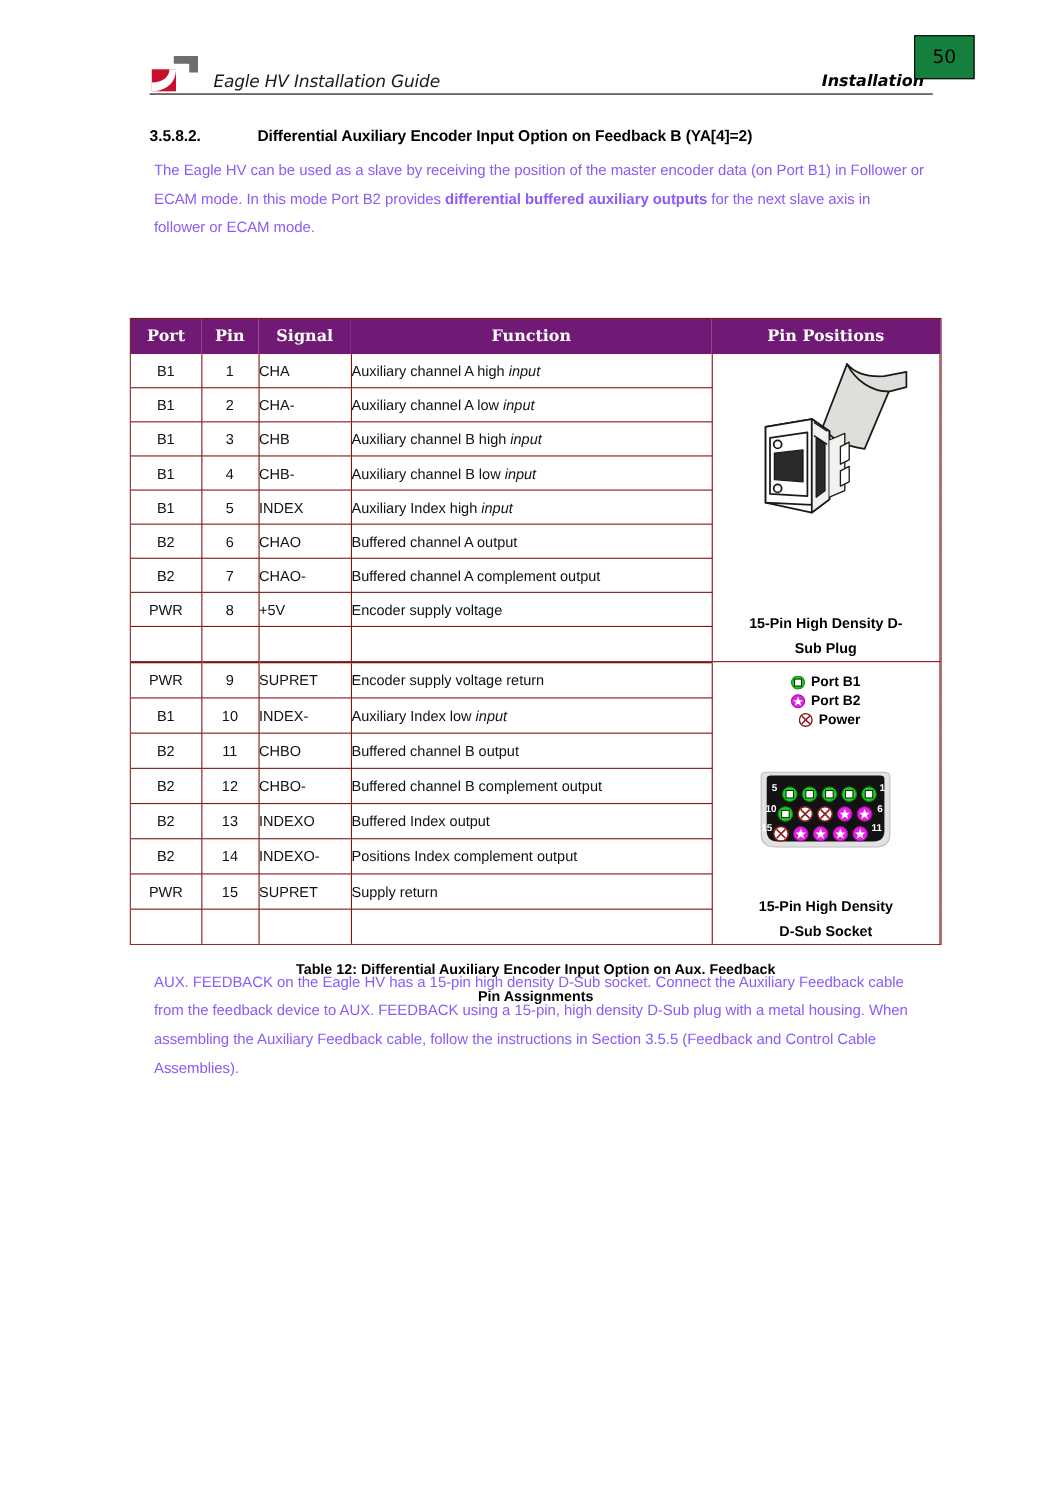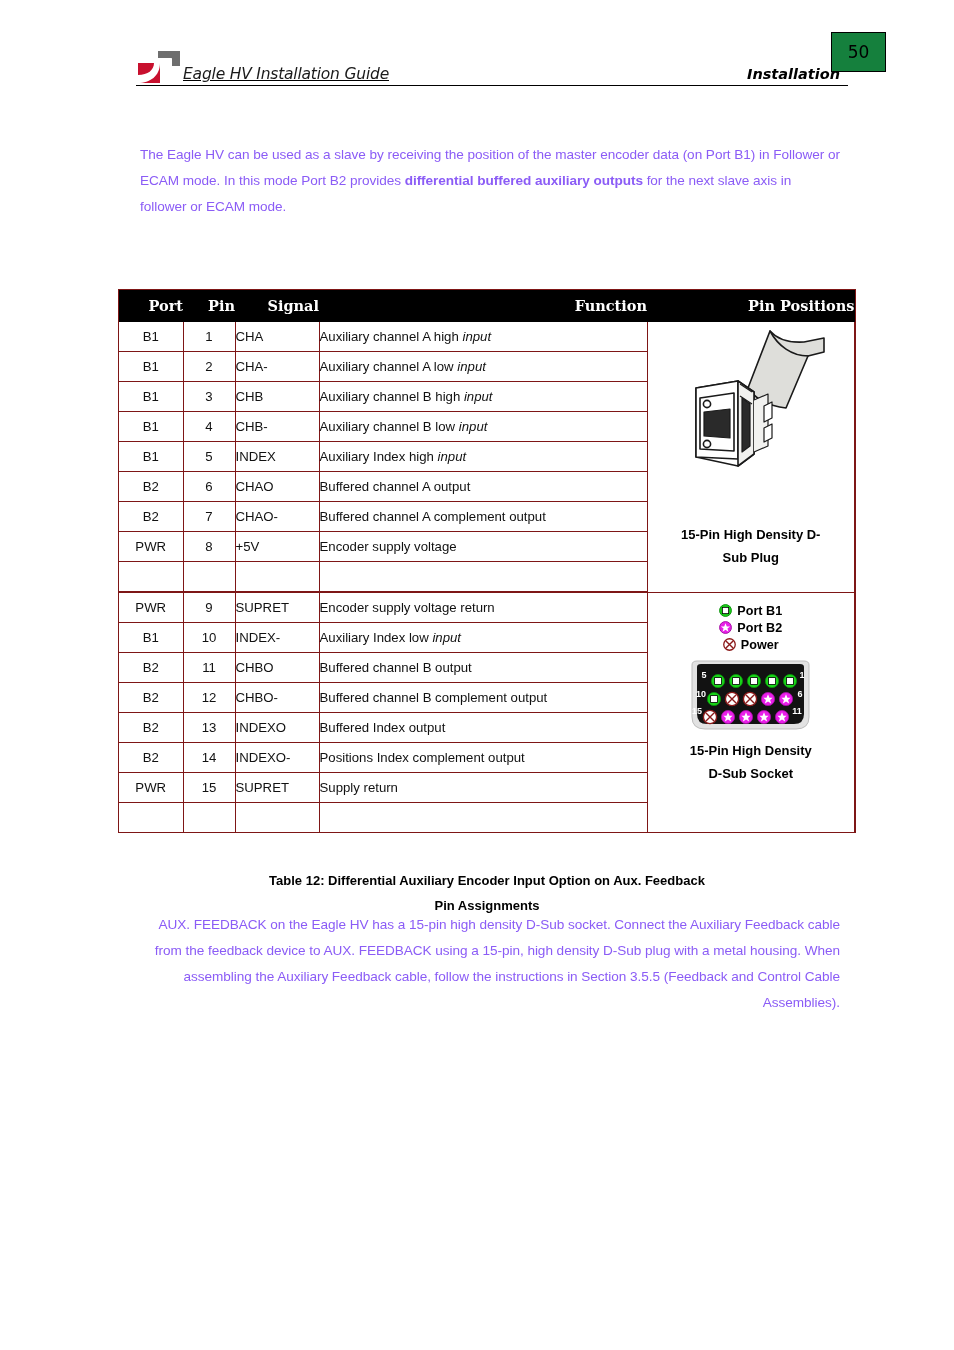--- a/index.html
+++ b/index.html
@@ -36,22 +36,21 @@
     display: flex;
     align-items: flex-end;
     justify-content: space-between;
     height: 38px;
     border-bottom: 1.6px solid #000;
     box-sizing: border-box;
   }
   .header-left {
     display: flex;
     align-items: flex-end;
-    gap: 0;
-    text-decoration: underline;
+    gap: 11px;
   }
   .logo {
     position: relative;
     width: 47px;
     height: 36px;
     flex: 0 0 auto;
   }
   .logo svg { display: block; }
   .guide-title {
     font-family: "DejaVu Sans", sans-serif;
@@ -120,45 +119,45 @@
     left: 140px;
     width: 700px;
     font-size: 13.6px;
     line-height: 26px;
     color: #8b5cf6;
     letter-spacing: -0.05px;
   }
   .para b { font-weight: bold; }
   #para-intro { top: 142px; }
   #para-below  { top: 226px; }
-  #para-tail   { top: 912px; width: 700px; text-align: right; }
+  #para-tail   { top: 880px; width: 700px; }
 
   
   .tbl-wrap {
     position: absolute;
     left: 118px;
     top: 289px;
     width: 738px;
     border: 1.6px solid #7E1616;
     box-sizing: border-box;
     background: #fff;
   }
   table.pins {
     border-collapse: collapse;
     width: 100%;
     table-layout: fixed;
   }
   table.pins th {
-    background: #000000;
+    background: #701a75;
     color: #ffffff;
     font-family: "DejaVu Serif", serif;
     font-weight: bold;
     font-size: 14.5px;
     padding: 7px 0 8px 0;
-    text-align: right;
+    text-align: center;
     border: none;
   }
   th.c-port   { width: 64px;  text-align: center; padding-left: 0; }
   th.c-pin    { width: 52px;  text-align: center; }
   th.c-signal { width: 84px;  padding-left: 7px; }
   th.c-func   { width: 328px; padding-left: 9px; }
   th.c-pinpos { width: auto;  text-align: center; }
 
   table.pins td {
     border-right: 1.4px solid #7E1616;
@@ -190,37 +189,38 @@
   td.pinpos.bottom { border-bottom: none; }
 
   .illus {
     display: flex;
     flex-direction: column;
     align-items: center;
     justify-content: flex-start;
     height: 100%;
     padding-top: 4px;
     box-sizing: border-box;
+    gap: 32px;
   }
   .illus-caption {
     font-weight: bold;
     font-size: 13px;
     line-height: 23px;
     color: #000;
     text-align: center;
     margin-top: 4px;
   }
 
   
   .legend {
     margin: 6px 0 4px 0;
     display: flex;
     flex-direction: column;
     gap: 1px;
-    align-items: center;
+    align-items: flex-end;
   }
   .legend-row {
     display: flex;
     align-items: center;
     gap: 5px;
     font-weight: bold;
     font-size: 12.6px;
     color: #000;
     line-height: 16px;
   }
@@ -281,20 +281,24 @@
             <path d="M24 14 C24 27 14 34 2 34 L2 26 C12 26 18 21 18 14 Z" fill="#ffffff"></path>
           </svg>
         </span>
         <span class="guide-title">Eagle HV Installation Guide</span>
       </div>
       <div class="header-right">Installation</div>
       <div class="page-num-box">50</div>
     </div>
   </div>
 
+  <div class="section-heading">
+    <span class="section-num">3.5.8.2.</span>
+    <span class="section-title">Differential Auxiliary Encoder Input Option on Feedback B (YA[4]=2)</span>
+  </div>
 
   <div class="para" id="para-intro"><span>The Eagle HV can be used as a slave by receiving the position of the master encoder data (on Port B1) in Follower or ECAM mode. In this mode Port B2 provides </span><b>differential buffered auxiliary outputs</b><span> for the next slave axis in follower or ECAM mode.</span></div>
 
 
   <div class="tbl-wrap">
     <table class="pins">
       <thead>
         <tr>
           <th class="c-port">Port</th>
           <th class="c-pin">Pin</th>

